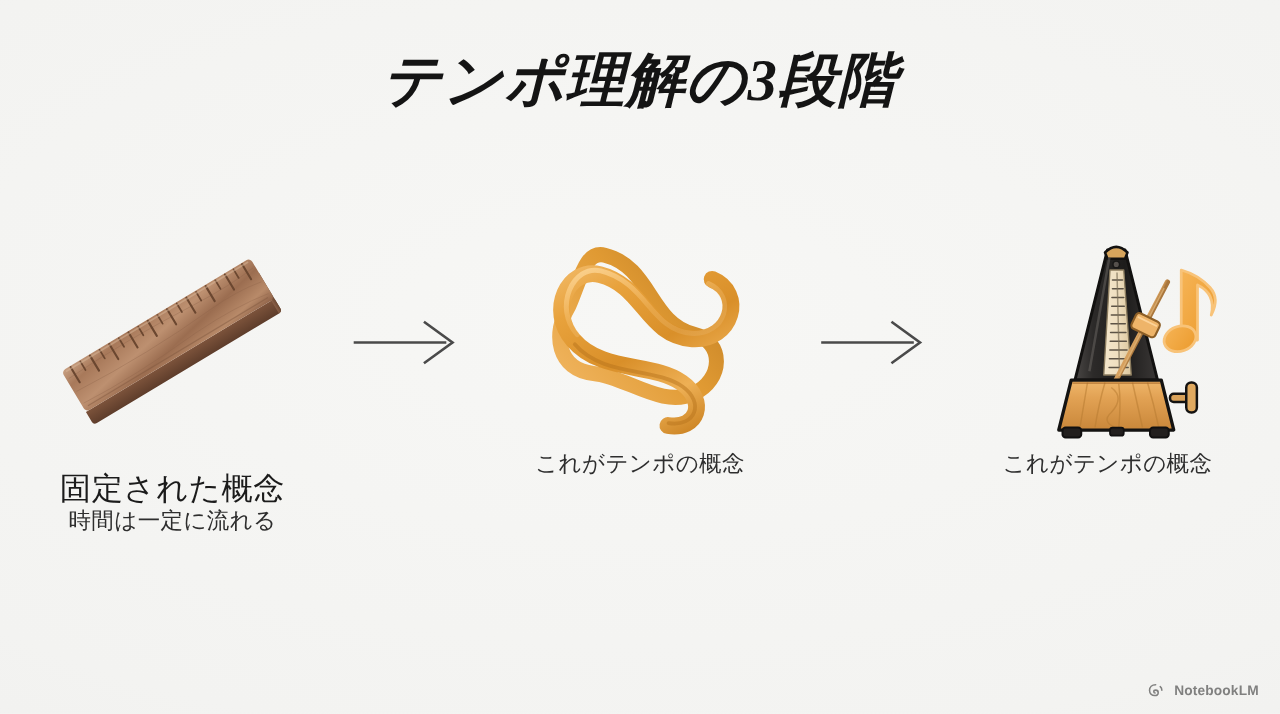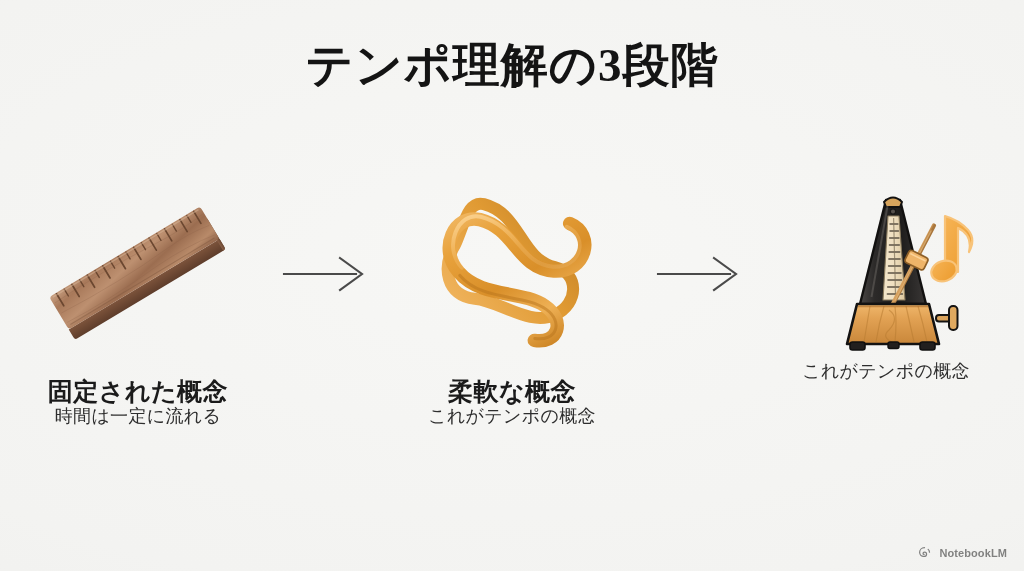--- a/index.html
+++ b/index.html
@@ -32,20 +32,21 @@
     top: 38px;
     width: 1024px;
     text-align: center;
     font-family: "Liberation Serif", "DejaVu Serif", serif;
     font-weight: 700;
     font-size: 47px;
     letter-spacing: 1px;
     color: #141414;
     line-height: 1.15;
     white-space: nowrap;
+    font-style: italic;
   }
 
   
   #stages {
     position: absolute;
     left: 0;
     top: 186px;
     width: 1024px;
     display: flex;
     flex-direction: row;
@@ -65,21 +66,21 @@
     width: 240px;
     position: relative;
     display: flex;
     align-items: center;
     justify-content: center;
   }
 
   .stage-title {
     margin-top: 17px;
     font-size: 25px;
-    font-weight: 700;
+    font-weight: 400;
     color: #1b1b1b;
     letter-spacing: 0.5px;
     line-height: 1.1;
     text-align: center;
     white-space: nowrap;
   }
   .stage-caption {
     font-size: 18px;
     font-weight: 400;
     color: #2e2e2e;
@@ -248,21 +249,20 @@
                      C 66 -54 66 -21 38 -16
                      C 6 -11 -6 -47 -44 -47
                      C -67 -47 -74 -9 -50 7" fill="none" stroke="url(#bandShine)" stroke-width="4" stroke-linecap="round"></path>
 
             <path d="M -50 15
                      C -22 35 16 17 42 27
                      C 62 35 60 56 38 58" fill="none" stroke="#b8731b" stroke-width="3" stroke-linecap="round" opacity="0.5"></path>
           </g>
         </svg>
       </div>
-      <div class="stage-title">柔軟な概念</div>
       <div class="stage-caption">これがテンポの概念</div>
     </div>
 
     <div class="arrow-cell">
       <svg width="86" height="40" viewBox="0 0 86 40">
         <g stroke="#4a4a4a" stroke-width="2.1" fill="none" stroke-linecap="square">
           <path d="M 2 20 L 74 20"></path>
           <path d="M 58 4 L 80 20 L 58 36"></path>
         </g>
       </svg>

